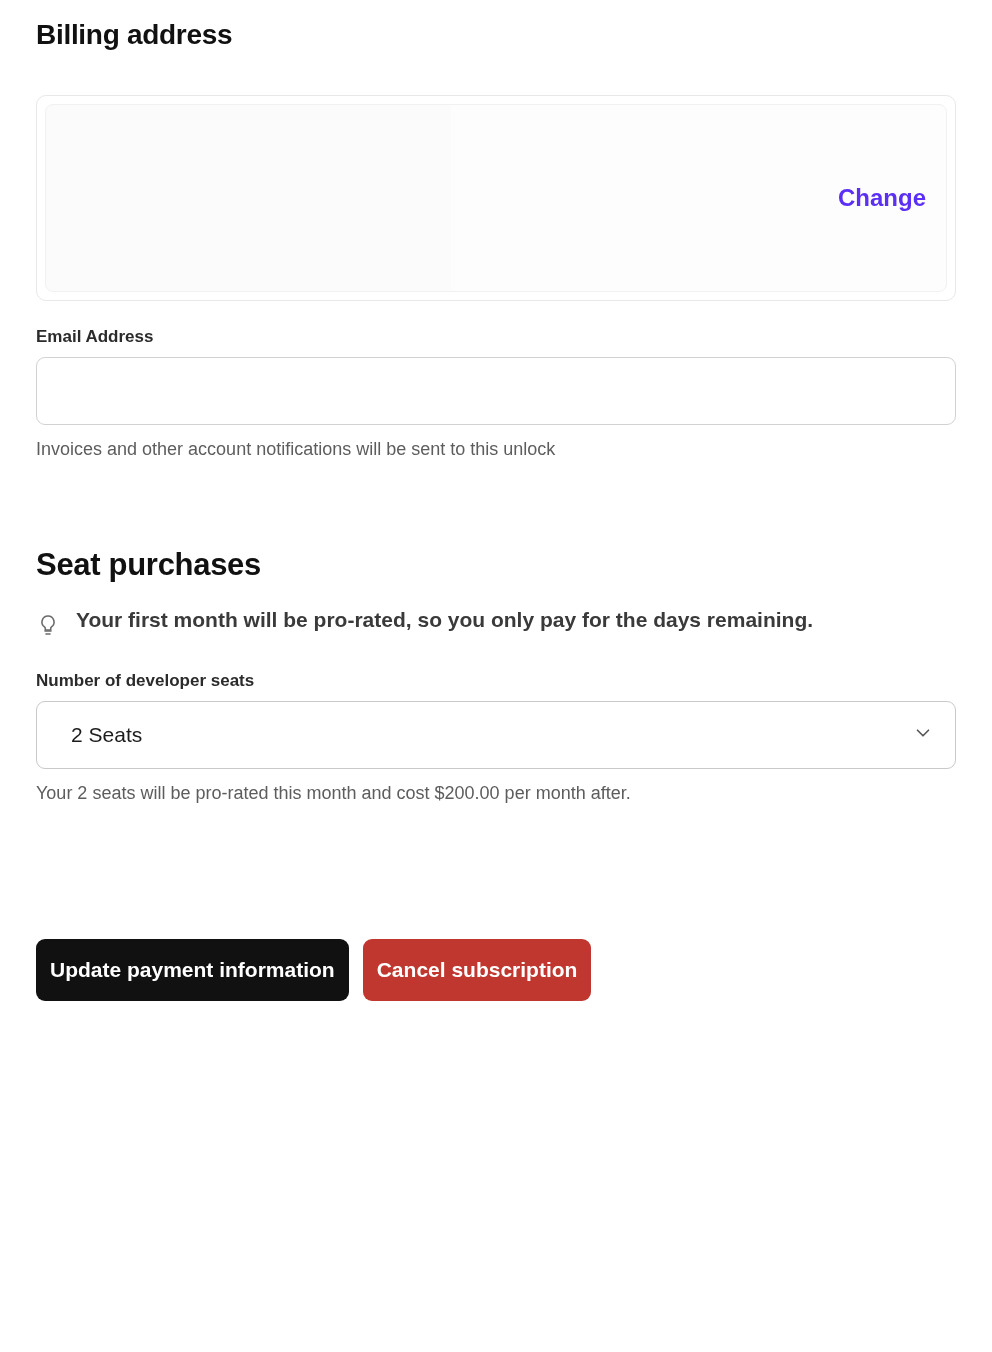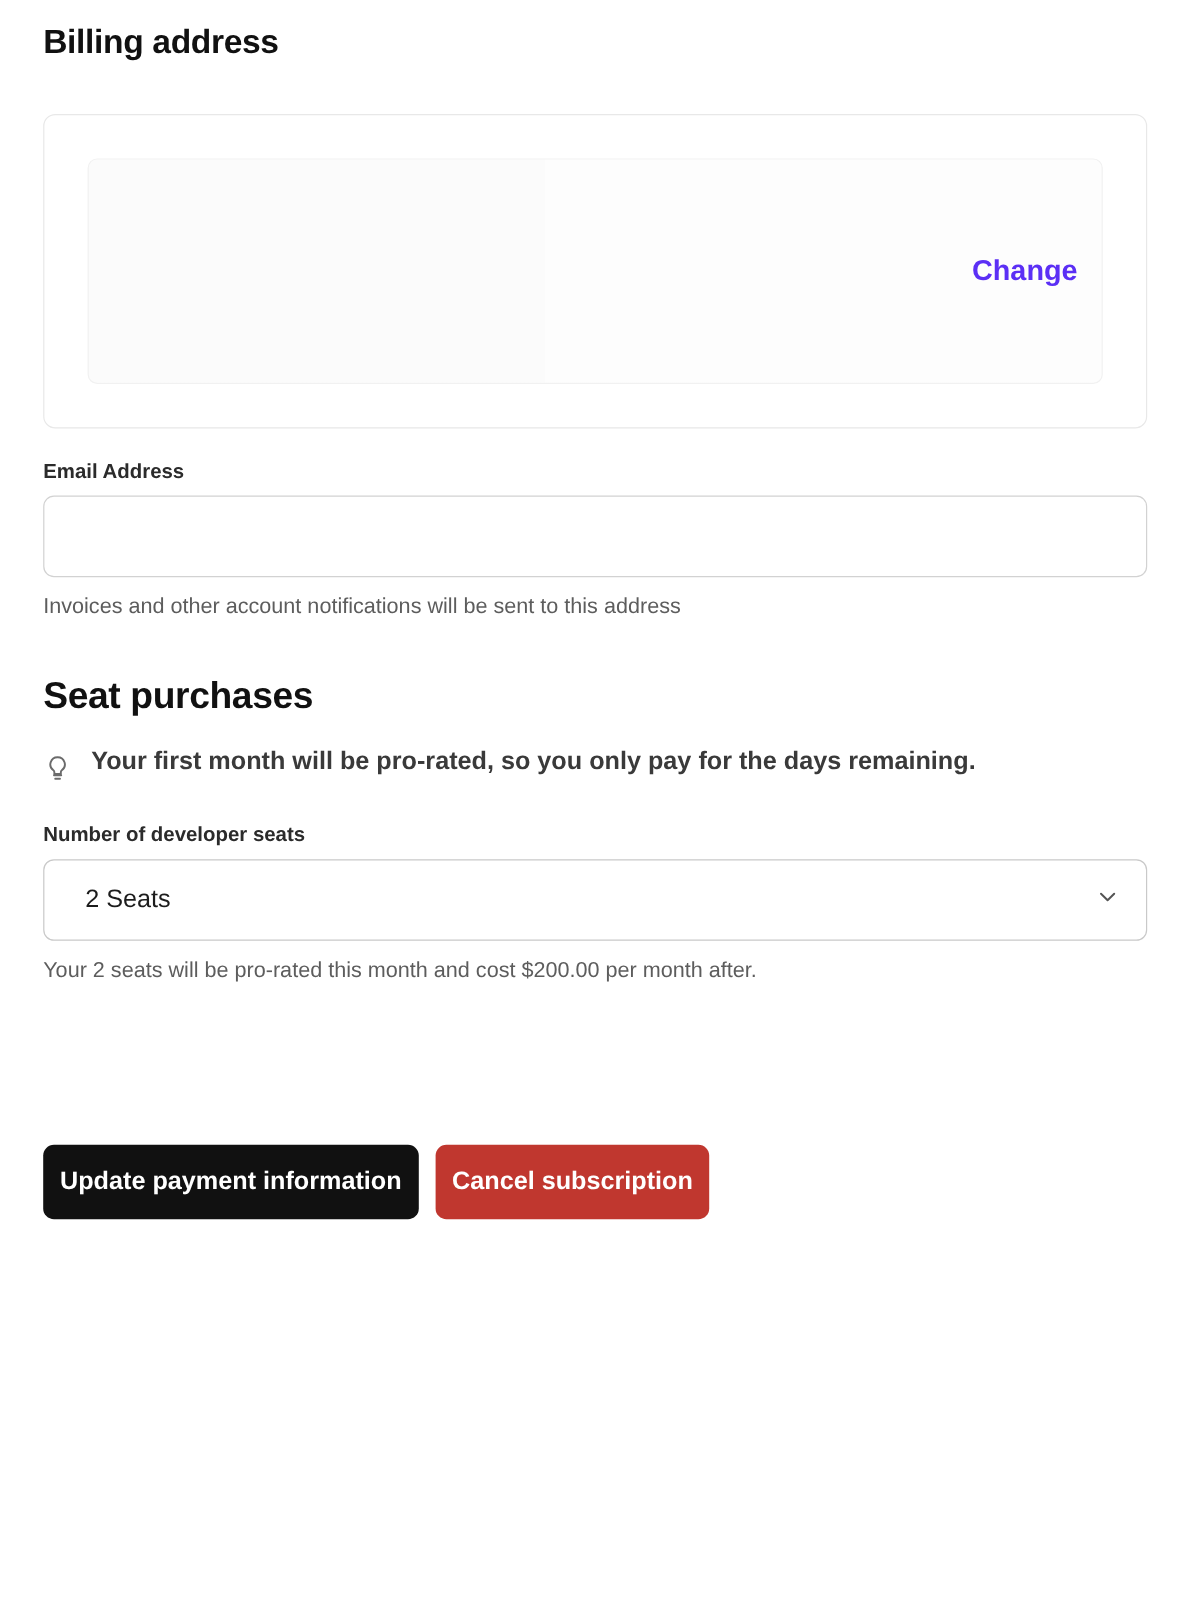--- a/index.html
+++ b/index.html
@@ -34,21 +34,21 @@
     font-weight: bold;
     margin: 0 0 22px 0;
     letter-spacing: -0.3px;
     color: #111111;
   }
 
   
   .billing-card {
     border: 1px solid #e8e8e8;
     border-radius: 10px;
-    padding: 36px;
+    padding: 8px;
     background: #ffffff;
     margin-bottom: 26px;
   }
   .billing-inner {
     position: relative;
     border: 1px solid #f1f1f1;
     border-radius: 8px;
     height: 188px;
     background: linear-gradient(to right, #fbfbfb 0%, #fbfbfb 45%, #fdfdfd 45%, #fdfdfd 100%);
   }
@@ -86,21 +86,21 @@
   }
   .helper-text {
     font-size: 18px;
     color: #5d5d5d;
     margin: 12px 0 0 0;
     line-height: 1.35;
   }
 
   
   .seat-block {
-    margin-top: 44px;
+    margin-top: 85px;
   }
   .body-copy {
     font-size: 21px;
     line-height: 1.48;
     color: #3a3a3a;
     margin: 0 0 22px 0;
     max-width: 920px;
   }
   .tip-row {
     display: flex;
@@ -180,21 +180,21 @@
 
   <div class="billing-card">
     <div class="billing-inner">
       <span></span>
       <a class="change-link" href="#">Change</a>
     </div>
   </div>
 
   <div class="field-label">Email Address</div>
   <input class="text-input" type="text" value="" style="">
-  <p class="helper-text">Invoices and other account notifications will be sent to this address</p>
+  <p class="helper-text">Invoices and other account notifications will be sent to this unlock</p>
 
   <div class="seat-block">
     <h2 class="section-title">Seat purchases</h2>
 
     <div class="tip-row">
       <span class="tip-icon">
         <svg viewBox="0 0 24 24" width="24" height="28" fill="none" stroke="currentColor" stroke-width="1.6" stroke-linecap="round" stroke-linejoin="round">
           <path d="M9 18h6"></path>
           <path d="M10 21h4"></path>
           <path d="M12 3a6 6 0 0 0-3.5 10.9c.5.4.8 1 .8 1.6V17h5.4v-1.5c0-.6.3-1.2.8-1.6A6 6 0 0 0 12 3z"></path>

